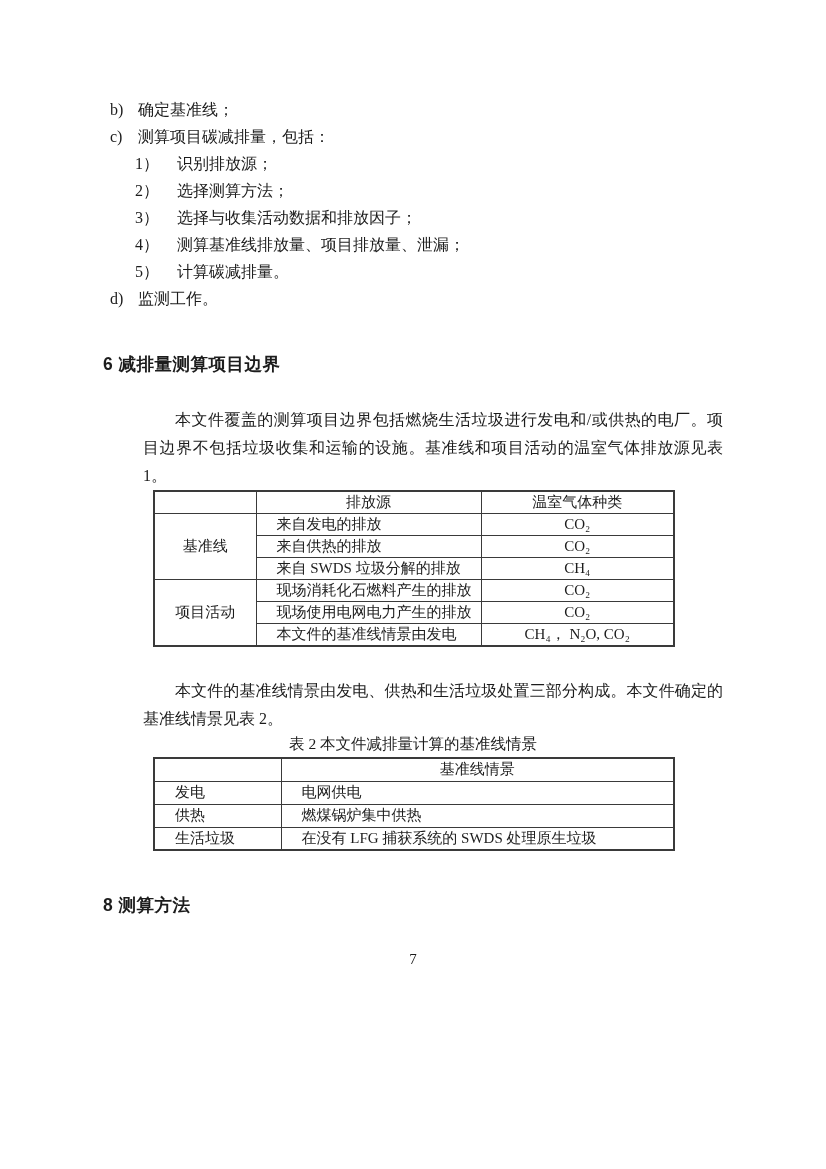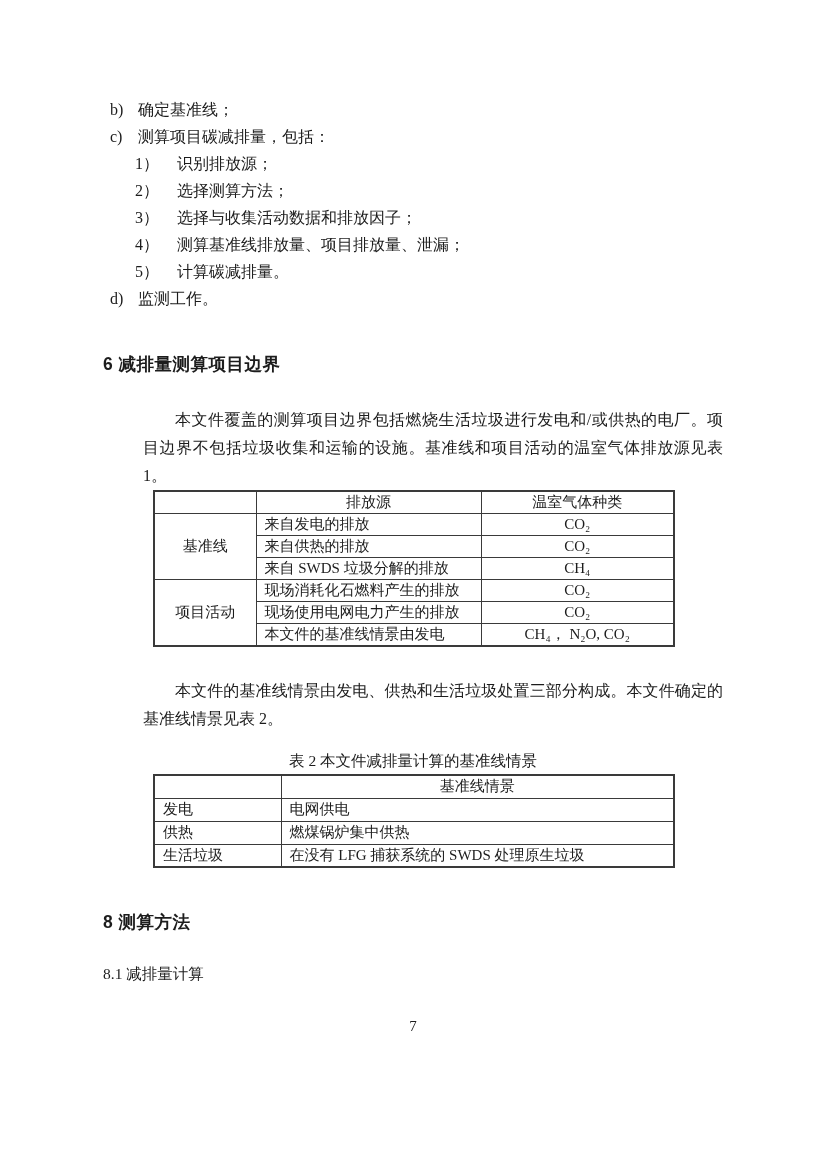--- a/index.html
+++ b/index.html
@@ -53,33 +53,33 @@
   }
   
   .tbl-caption {
     width: 520px;
     margin-left: 50px;
     text-align: center;
     font-size: 15.5px;
     line-height: 20px;
   }
   .cap1 { margin-top: 14px; margin-bottom: 5px; }
-  .cap2 { margin-top: 18px; margin-bottom: 3px; }
+  .cap2 { margin-top: 1px; margin-bottom: 3px; }
   table {
     border-collapse: collapse;
     margin-left: 50px;
     width: 520px;
     table-layout: fixed;
     font-size: 15px;
   }
   table, td { border: 1px solid #3a3a3a; }
   table { border-width: 2px; }
   td {
     height: 22px;
-    padding: 1px 8px;
+    padding: 1px 20px;
     text-align: left;
     vertical-align: middle;
     overflow: hidden;
     white-space: nowrap;
   }
   td.c { text-align: center; }
   .t2 td { height: 23px; }
   
   .page-num {
     margin-top: 32px;
@@ -194,17 +194,16 @@
         <td>燃煤锅炉集中供热</td>
       </tr>
       <tr>
         <td>生活垃圾</td>
         <td>在没有 LFG 捕获系统的 SWDS 处理原生垃圾</td>
       </tr>
     </tbody>
   </table>
 
   <div class="sec-heading h8">8 测算方法</div>
-  <div class="sub-heading">8.1 减排量计算</div>
 
   <div class="page-num">7</div>
 
 </div>
 
 </body></html>

